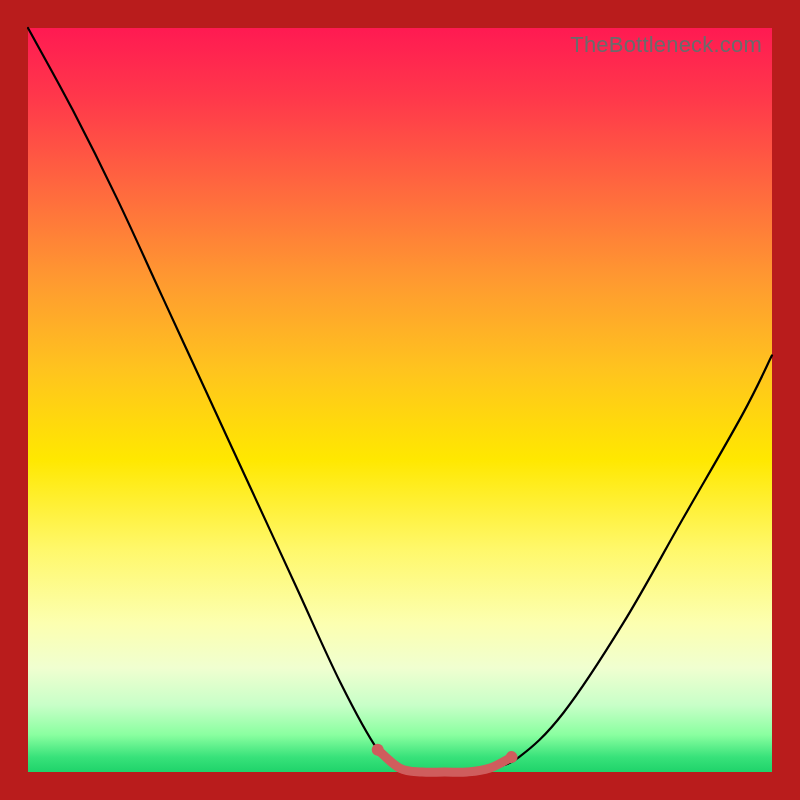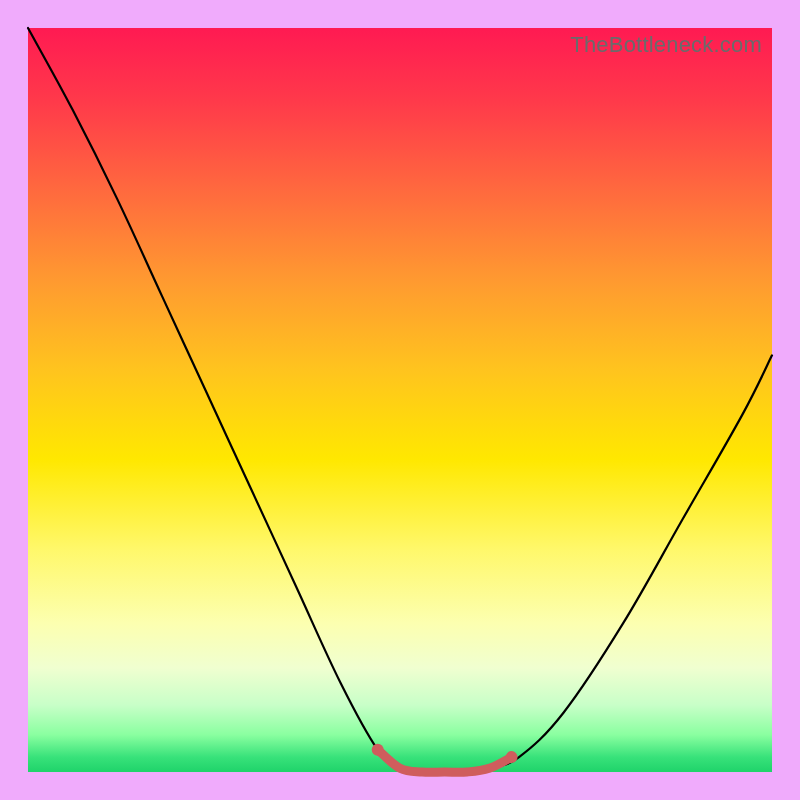--- a/index.html
+++ b/index.html
@@ -1,21 +1,21 @@
 <!DOCTYPE html>
 <html><head>
 <meta charset="utf-8">
 <style>
   * { margin: 0; padding: 0; box-sizing: border-box; }
   html, body { width: 800px; height: 800px; overflow: hidden; background: #000; }
   .stage {
     position: relative;
     width: 800px;
     height: 800px;
-    background: #f0abfc;
+    background: #b91c1c;
   }
   .plot-area {
     position: absolute;
     left: 28px;
     top: 28px;
     width: 744px;
     height: 744px;
     background: linear-gradient(to bottom,
       #ff1a52 0%,
       #ff3a4a 10%,

